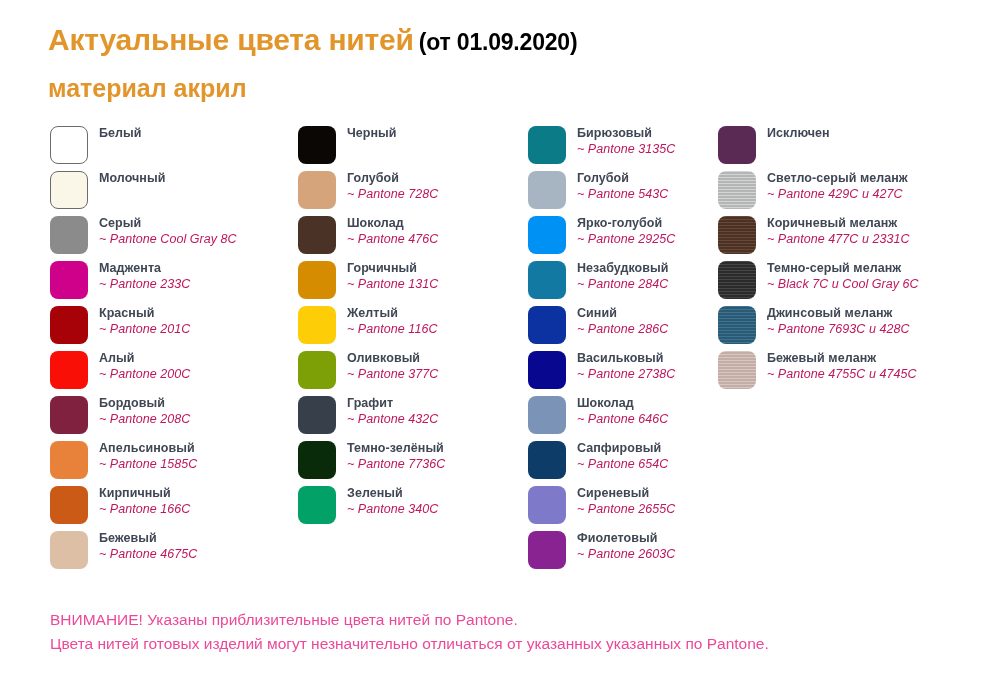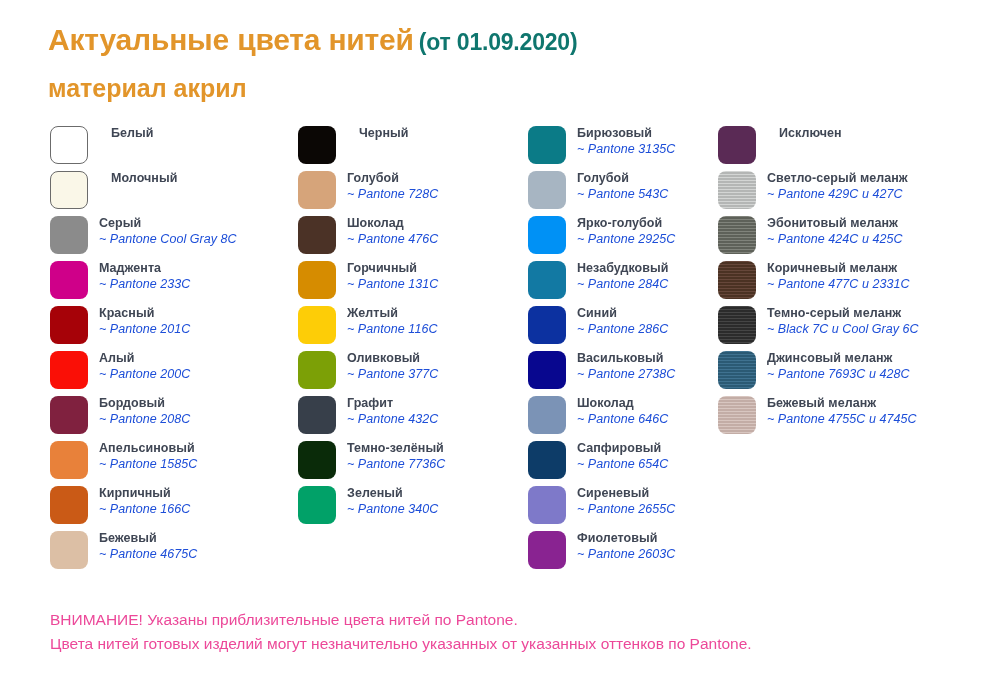--- a/index.html
+++ b/index.html
@@ -39,21 +39,21 @@
     white-space: nowrap;
   }
   .title-main {
     font-size: 30px;
     font-weight: bold;
     color: #e2952a;
   }
   .title-date {
     font-size: 23px;
     font-weight: bold;
-    color: #0f766e;
+    color: #000000;
     margin-left: 5px;
   }
   .title-line2 {
     font-size: 25px;
     font-weight: bold;
     color: #e2952a;
     line-height: 1.15;
     margin-top: 18px;
     white-space: nowrap;
   }
@@ -101,25 +101,25 @@
   .name {
     font-size: 12.5px;
     font-weight: bold;
     color: #3f4654;
     line-height: 16px;
     letter-spacing: 0.05px;
   }
   .pantone {
     font-size: 12.5px;
     font-style: italic;
-    color: #1d4ed8;
+    color: #be185d;
     line-height: 16px;
     letter-spacing: 0.05px;
   }
-  .name.solo { line-height: 17px; margin-left: 12px; }
+  .name.solo { line-height: 17px; }
 
   
   .footer {
     position: absolute;
     left: 50px;
     top: 608px;
     color: #e8a23c;
     font-size: 15.5px;
     line-height: 24px;
     white-space: nowrap;
@@ -353,27 +353,20 @@
           </div>
         </div>
         <div class="swatch-row">
           <div class="swatch" style="background: repeating-linear-gradient(0deg, rgb(180, 182, 181) 0px, rgb(180, 182, 181) 1px, rgb(211, 213, 212) 1px, rgb(211, 213, 212) 2px, rgb(180, 182, 181) 2px, rgb(180, 182, 181) 3px);"></div>
           <div class="labels">
             <div class="name">Светло-серый меланж</div>
             <div class="pantone">~ Pantone 429C и 427C</div>
           </div>
         </div>
         <div class="swatch-row">
-          <div class="swatch" style="background: repeating-linear-gradient(0deg, rgb(94, 97, 89) 0px, rgb(94, 97, 89) 1px, rgb(128, 131, 123) 1px, rgb(128, 131, 123) 2px, rgb(94, 97, 89) 2px, rgb(94, 97, 89) 3px);"></div>
-          <div class="labels">
-            <div class="name">Эбонитовый меланж</div>
-            <div class="pantone">~ Pantone  424C и  425C</div>
-          </div>
-        </div>
-        <div class="swatch-row">
           <div class="swatch" style="background: repeating-linear-gradient(0deg, rgb(75, 50, 35) 0px, rgb(75, 50, 35) 1px, rgb(102, 71, 58) 1px, rgb(102, 71, 58) 2px, rgb(75, 50, 35) 2px, rgb(75, 50, 35) 3px);"></div>
           <div class="labels">
             <div class="name">Коричневый меланж</div>
             <div class="pantone">~ Pantone 477C и 2331C</div>
           </div>
         </div>
         <div class="swatch-row">
           <div class="swatch" style="background: repeating-linear-gradient(0deg, rgb(43, 43, 43) 0px, rgb(43, 43, 43) 1px, rgb(69, 69, 69) 1px, rgb(69, 69, 69) 2px, rgb(43, 43, 43) 2px, rgb(43, 43, 43) 3px);"></div>
           <div class="labels">
             <div class="name">Темно-серый меланж</div>
@@ -392,16 +385,16 @@
           <div class="labels">
             <div class="name">Бежевый меланж</div>
             <div class="pantone">~ Pantone 4755C и 4745C</div>
           </div>
         </div>
       </div>
     </div>
 
   <div class="footer">
     <div>ВНИМАНИЕ! Указаны приблизительные цвета нитей по Pantone.</div>
-    <div>Цвета нитей готовых изделий могут незначительно указанных от указанных оттенков по Pantone.</div>
+    <div>Цвета нитей готовых изделий могут незначительно отличаться от указанных указанных по Pantone.</div>
   </div>
 
 </div>
 
 </body></html>

